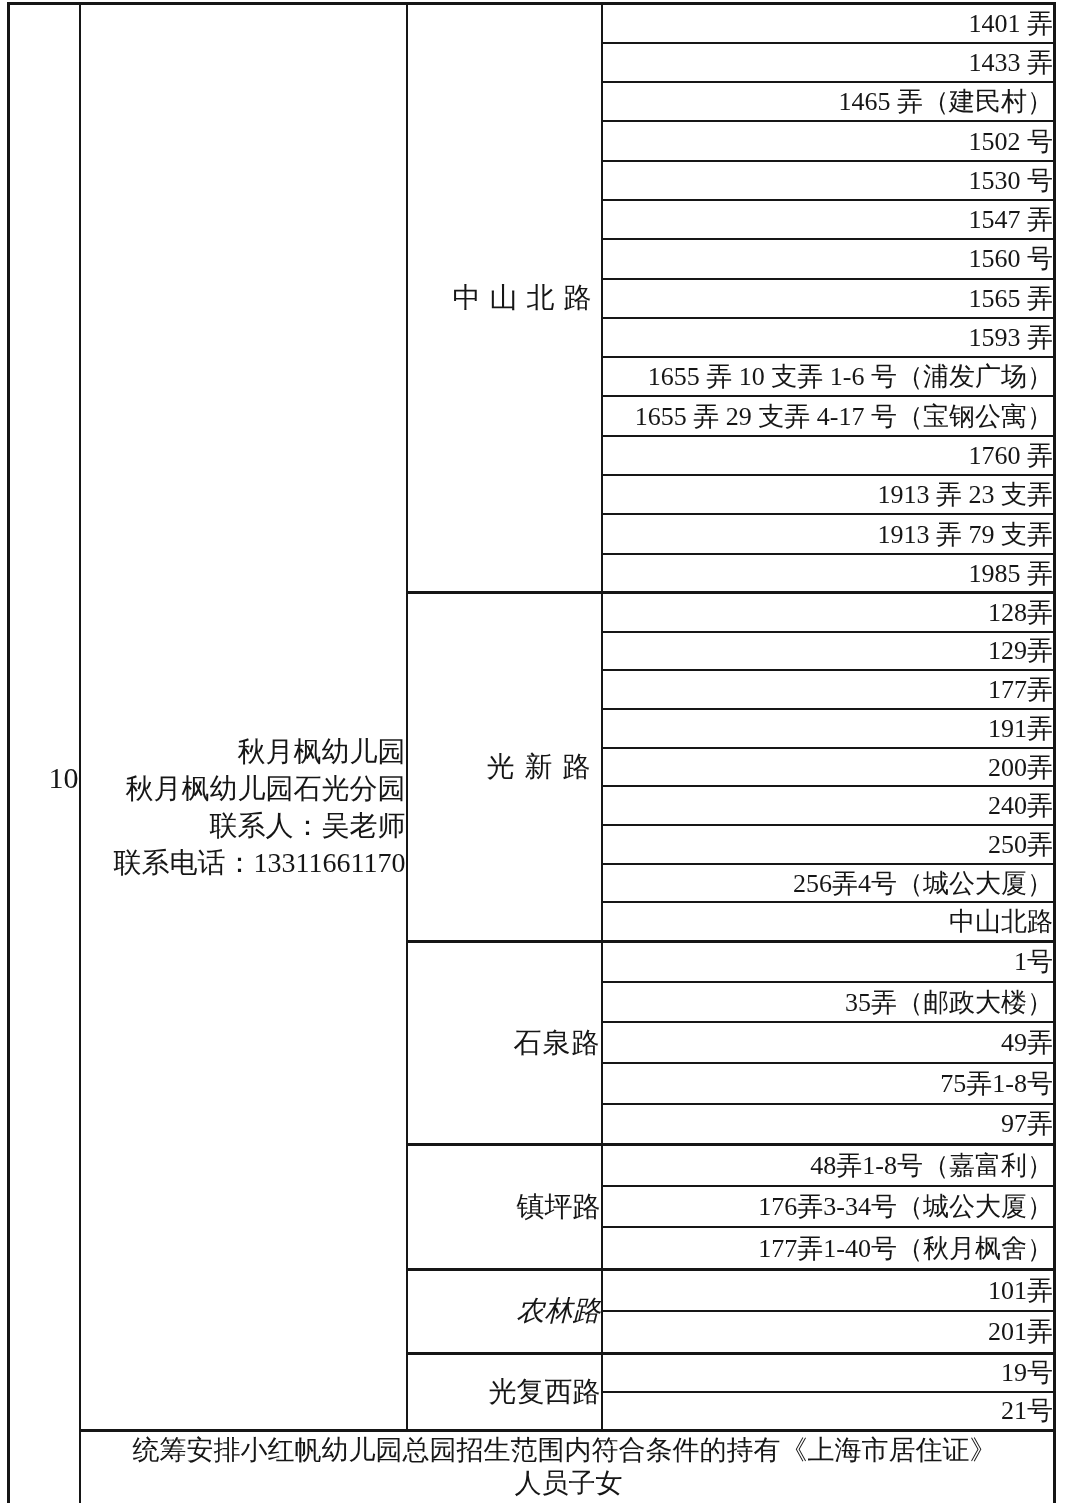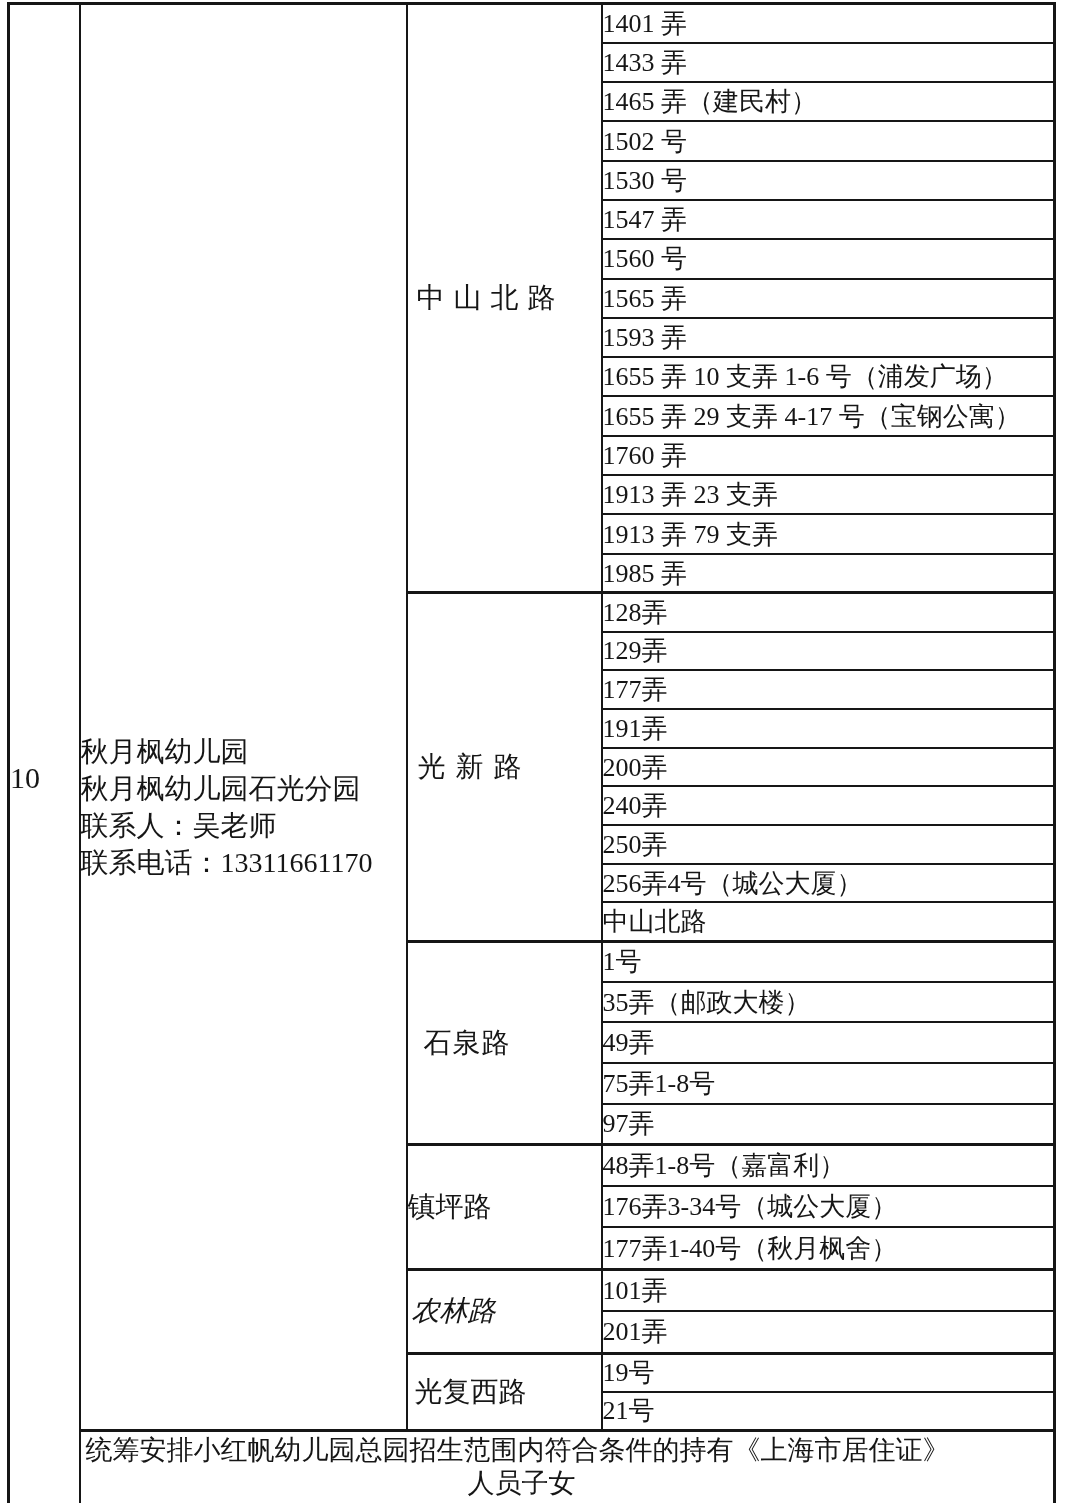--- a/index.html
+++ b/index.html
@@ -20,21 +20,21 @@
     position: absolute;
     left: 7px;
     top: 2px;
     width: 1046px;
     border-collapse: collapse;
     table-layout: fixed;
     border: 3px solid #161616;
   }
   td {
     border: 2px solid #161616;
-    text-align: left;
+    text-align: right;
     vertical-align: middle;
     padding: 0;
     overflow: hidden;
     white-space: nowrap;
   }
   td.sec-top { border-top: 3px solid #161616; }
   td.seq-cell {
     font-size: 30px;
     padding-top: 47px;
   }
@@ -46,21 +46,21 @@
   td.street-cell { font-size: 28px; }
   td.addr-cell  { font-size: 26px; }
   td.note-cell {
     border-top: 3px solid #161616;
     text-align: left;
     font-size: 27px;
     line-height: 33px;
     padding: 2px 0 4px 5px;
     vertical-align: top;
   }
-  .note-wrap { width: 872px; }
+  .note-wrap { width: 872px; margin-left: 47px; }
   .note-line2 { text-align: center; }
 </style>
 </head>
 <body>
 
 <div id="canvas">
   <table class="zone-table">
     <colgroup>
       <col style="width:71px">
       <col style="width:327px">

